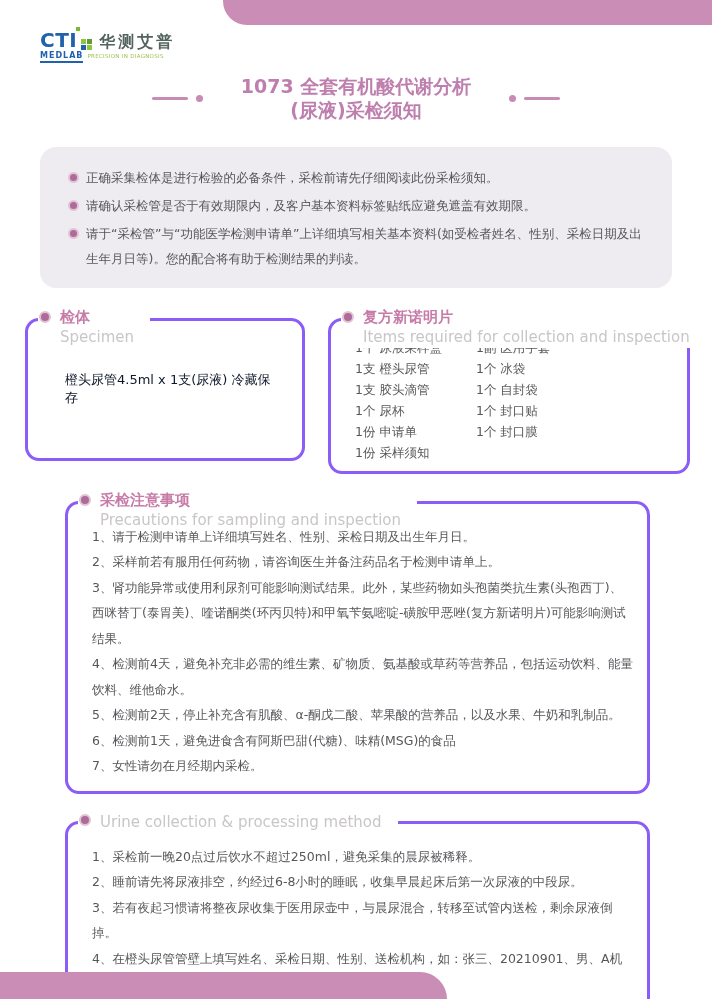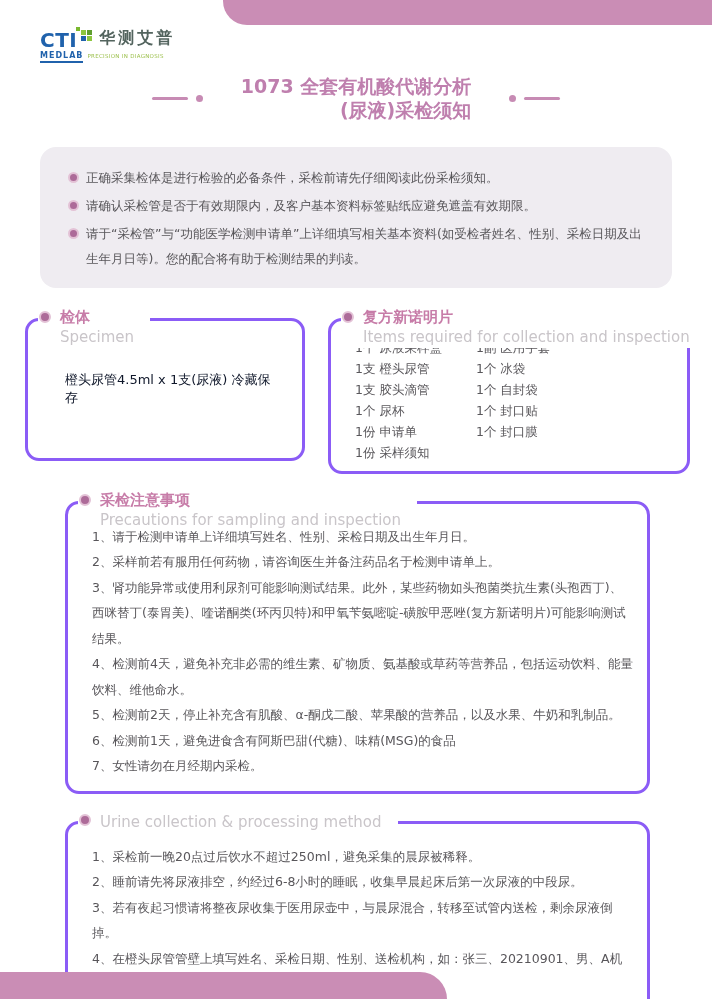--- a/index.html
+++ b/index.html
@@ -6,38 +6,38 @@
   .page{
     position:relative;width:712px;height:999px;margin:0 auto;background:#fff;
     overflow:hidden;font-family:"DejaVu Sans","Liberation Sans",sans-serif;color:#58565a;
   }
   
   .band-top{position:absolute;top:0;left:223px;right:0;height:25px;background:#ca8db5;border-bottom-left-radius:24px;}
   .band-bottom{position:absolute;bottom:0;left:0;width:447px;height:27px;background:#ca8db5;border-top-right-radius:27px;}
 
   
   .logo{margin:30px 0 0 40px;}
-  .logo-row1{position:relative;display:flex;align-items:flex-start;line-height:1;}
+  .logo-row1{position:relative;display:flex;align-items:flex-end;line-height:1;}
   .logo-cti{font-size:20px;font-weight:bold;color:#2062ac;letter-spacing:.5px;}
   .idot{position:absolute;left:36px;top:-3px;width:4px;height:4px;background:#7ab82e;}
   .logo-grid{display:grid;grid-template-columns:5px 5px;grid-template-rows:5px 5px;gap:1px;margin:0 7px 0 4px;}
   .logo-grid i{display:block;}
   .logo-grid .g1{background:#8dc63f;}.logo-grid .g2{background:#5f9e2f;}
   .logo-grid .g3{background:#2062ac;}.logo-grid .g4{background:#8dc63f;}
   .logo-cn{font-size:16px;color:#53645e;letter-spacing:3px;font-weight:bold;}
   .logo-row2{display:flex;align-items:baseline;margin-top:1px;}
   .logo-medlab{font-size:8px;font-weight:bold;color:#2062ac;letter-spacing:1px;border-bottom:2px solid #2062ac;padding-bottom:1px;}
   .logo-tagline{font-size:5.5px;color:#9bbf4a;margin-left:4px;letter-spacing:.3px;}
 
   
   .title-wrap{display:flex;align-items:center;justify-content:center;gap:38px;margin-top:12px;}
   .orn{display:flex;align-items:center;gap:8px;}
   .orn .line{width:36px;height:3px;border-radius:2px;background:#c78bb4;display:block;}
   .orn .dot{width:7px;height:7px;border-radius:50%;background:#c78bb4;display:block;}
-  .title-text{text-align:right;font-size:19px;font-weight:bold;color:#bf7fae;line-height:1.25;}
+  .title-text{text-align:center;font-size:19px;font-weight:bold;color:#bf7fae;line-height:1.25;}
 
   
   .notice{margin:24px 40px 0;background:#efecf1;border-radius:16px;padding:18px 28px 14px;}
   .notice-item{display:flex;gap:7px;margin:0 0 3px;}
   .dot-bullet{flex:0 0 auto;width:7px;height:7px;border-radius:50%;background:#ad6b99;border:2px solid #e3c2d6;margin-top:7px;}
   .notice-text{margin:0;font-size:12.5px;line-height:2;color:#58565a;}
 
   
   .sec{position:relative;}
   .sec-head{position:absolute;top:-10px;left:13px;z-index:2;display:flex;gap:9px;background:#fff;padding:0 16px 2px 1px;align-items:flex-start;}

